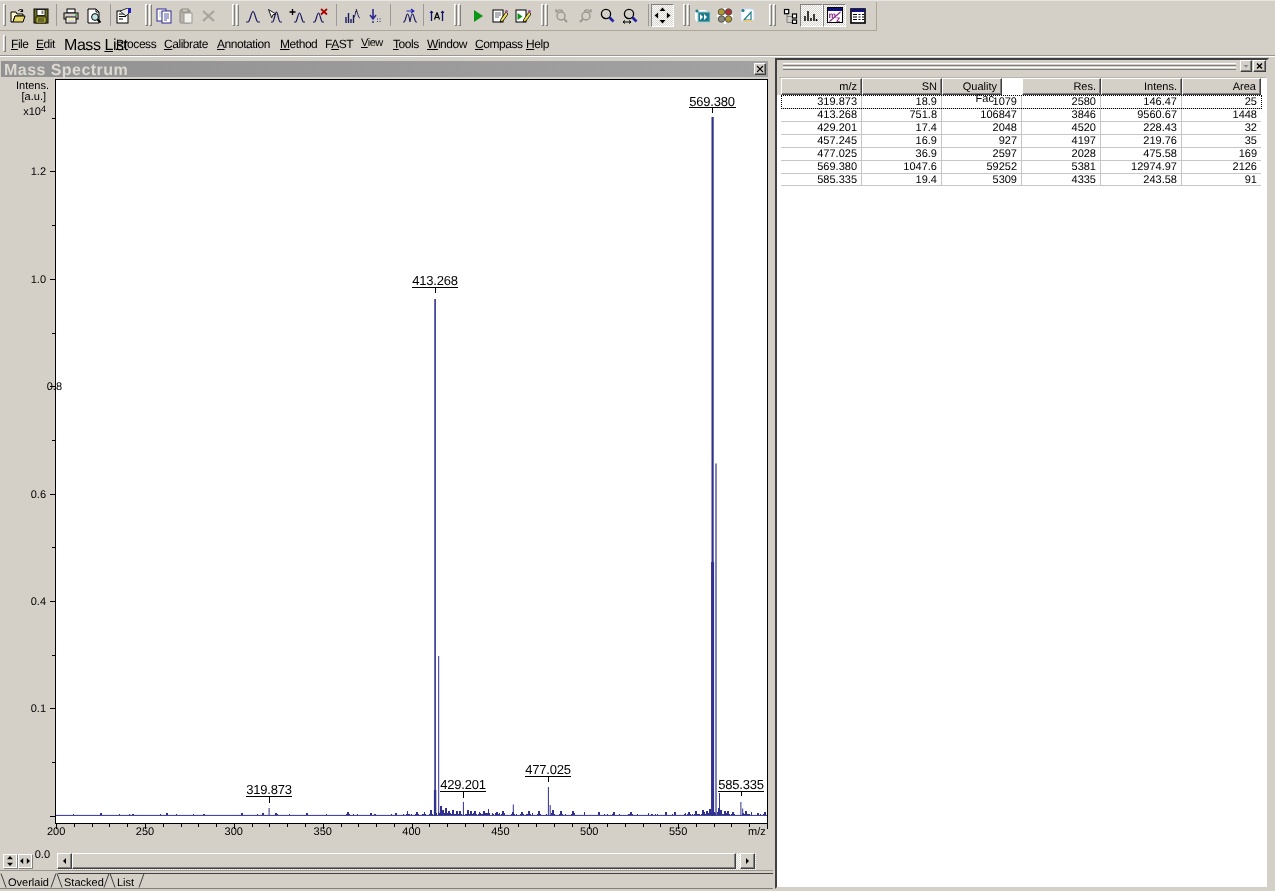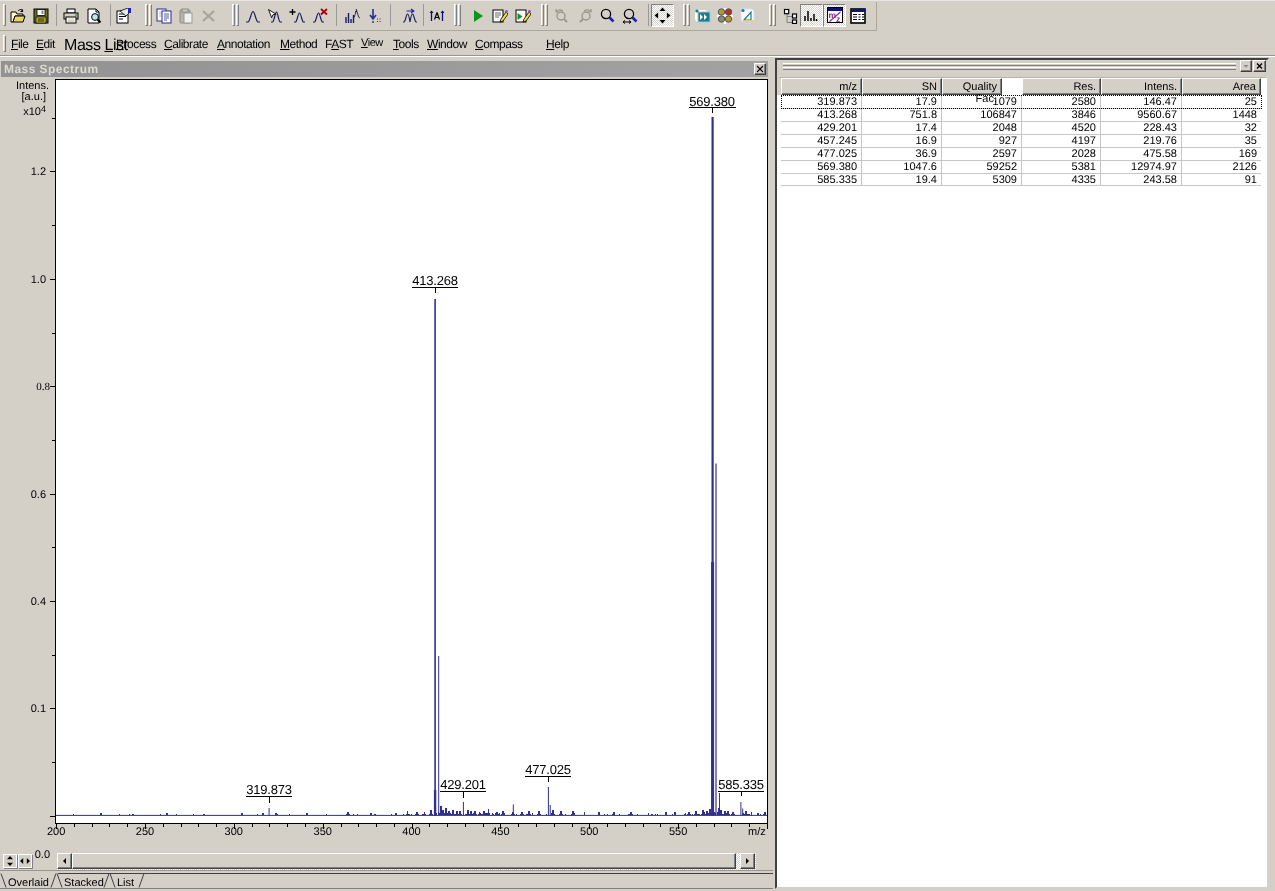--- a/index.html
+++ b/index.html
@@ -228,24 +228,24 @@
 <div class="abs" style="top:37px;left:64px;font-size:16px;letter-spacing:-0.45px">Mass <u>L</u>ist</div>
 <div class="abs" style="top:37px;left:116px;font-size:12px;letter-spacing:-0.45px"><u>P</u>rocess</div>
 <div class="abs" style="top:37px;left:164px;font-size:12px;letter-spacing:-0.45px"><u>C</u>alibrate</div>
 <div class="abs" style="top:37px;left:217px;font-size:12px;letter-spacing:-0.45px"><u>A</u>nnotation</div>
 <div class="abs" style="top:37px;left:280px;font-size:12px;letter-spacing:-0.45px"><u>M</u>ethod</div>
 <div class="abs" style="top:37px;left:325px;font-size:12px;letter-spacing:-0.45px">F<u>A</u>ST</div>
 <div class="abs" style="top:37px;left:361px;font-size:11px;letter-spacing:-0.45px"><u>V</u>iew</div>
 <div class="abs" style="top:37px;left:393px;font-size:12px;letter-spacing:-0.45px"><u>T</u>ools</div>
 <div class="abs" style="top:37px;left:427px;font-size:12px;letter-spacing:-0.45px"><u>W</u>indow</div>
 <div class="abs" style="top:37px;left:475px;font-size:12px;letter-spacing:-0.45px"><u>C</u>ompass</div>
-<div class="abs" style="top:37px;left:546px;font-size:12px;letter-spacing:-0.45px"><u>H</u>elp</div>
+<div class="abs" style="top:37px;left:526px;font-size:12px;letter-spacing:-0.45px"><u>H</u>elp</div>
 
 <div class="abs" style="left:1px;top:61px;width:767px;height:16px;background:linear-gradient(to right,#929292,#a2a2a2);"></div>
-<div class="abs" style="left:4px;top:62px;font-size:12px;font-weight:bold;color:#dedad2;letter-spacing:0.45px;">Mass Spectrum</div>
+<div class="abs" style="left:4px;top:62px;font-size:16px;font-weight:bold;color:#dedad2;letter-spacing:0.45px;">Mass Spectrum</div>
 <div class="abs" style="left:754px;top:63px;width:12px;height:12px;background:#d4d0c8;border:1px solid;border-color:#fff #404040 #404040 #fff;box-shadow:inset -1px -1px 0 #808080;">
     <svg width="10" height="10" viewBox="0 0 10 10" style="position:absolute;left:0;top:0">
       <path d="M2 2l6 6M8 2l-6 6" stroke="#000" stroke-width="1.1"></path>
     </svg>
   </div>
 
 <div class="abs" style="left:55px;top:79px;width:713px;height:745px;background:#fff;border:1px solid #000;"></div>
 
 <div class="ylab" style="left:16px;top:80px;">Intens.</div>
 <div class="ylab" style="left:16px;top:91px;">[a.u.]</div>
@@ -351,21 +351,21 @@
 <div class="ytick" style="left:50px;top:386.2px;width:5px;"></div>
 <div class="ytick" style="left:52px;top:332.5px;width:3px;"></div>
 <div class="ytick" style="left:50px;top:278.8px;width:5px;"></div>
 <div class="ytick" style="left:52px;top:225.1px;width:3px;"></div>
 <div class="ytick" style="left:50px;top:171.4px;width:5px;"></div>
 <div class="ytick" style="left:52px;top:117.7px;width:3px;"></div>
 <div class="ylab" style="left:20px;top:810.8px;margin-top:38px;">0.0</div>
 <div class="ylab" style="left:16px;top:703.4px;">0.1</div>
 <div class="ylab" style="left:16px;top:596.0px;">0.4</div>
 <div class="ylab" style="left:16px;top:488.6px;">0.6</div>
-<div class="ylab" style="left:20px;top:381.2px;font-family:Liberation Serif, serif;">0.8</div>
+<div class="ylab" style="left:32px;top:381.2px;">0.8</div>
 <div class="ylab" style="left:16px;top:273.8px;">1.0</div>
 <div class="ylab" style="left:16px;top:166.4px;">1.2</div>
 
 <div class="abs" style="left:3px;top:854px;width:14px;height:14px;background:#d4d0c8;border:1px solid #fff;box-shadow:1px 1px 0 #808080;">
     <svg width="12" height="12" viewBox="0 0 12 12" style="position:absolute;left:0;top:0">
       <path d="M6 1l3 3.2H3zM6 11L9 7.8H3z" fill="#000"></path>
     </svg>
   </div>
 <div class="abs" style="left:18px;top:854px;width:14px;height:14px;background:#d4d0c8;border:1px solid #fff;box-shadow:1px 1px 0 #808080;">
     <svg width="12" height="12" viewBox="0 0 12 12" style="position:absolute;left:0;top:0">
@@ -438,21 +438,21 @@
     <div class="rl" style="top:52px;"></div>
 <div class="rl" style="top:65px;"></div>
     <div class="rl" style="top:78px;"></div>
 <div class="rl" style="top:90px;"></div>
 
 <div class="abs" style="left:0;top:0;width:481px;height:14px;border:1px dotted #000;"></div>
 </div>
 
 <div class="trow" style="left:781px;top:96px;width:480px;">
     <span class="tcell" style="left:0px;width:80px;border:none;">319.873</span>
-    <span class="tcell" style="left:80px;width:80px;border:none;">17.9</span>
+    <span class="tcell" style="left:80px;width:80px;border:none;">18.9</span>
     <span class="tcell" style="left:160px;width:80px;border:none;">1079</span>
     <span class="tcell" style="left:240px;width:79px;border:none;">2580</span>
     <span class="tcell" style="left:319px;width:81px;border:none;">146.47</span>
     <span class="tcell" style="left:400px;width:80px;border:none;">25</span>
   </div>
 <div class="trow" style="left:781px;top:109px;width:480px;">
     <span class="tcell" style="left:0px;width:80px;border:none;">413.268</span>
     <span class="tcell" style="left:80px;width:80px;border:none;">751.8</span>
     <span class="tcell" style="left:160px;width:80px;border:none;">106847</span>
     <span class="tcell" style="left:240px;width:79px;border:none;">3846</span>

